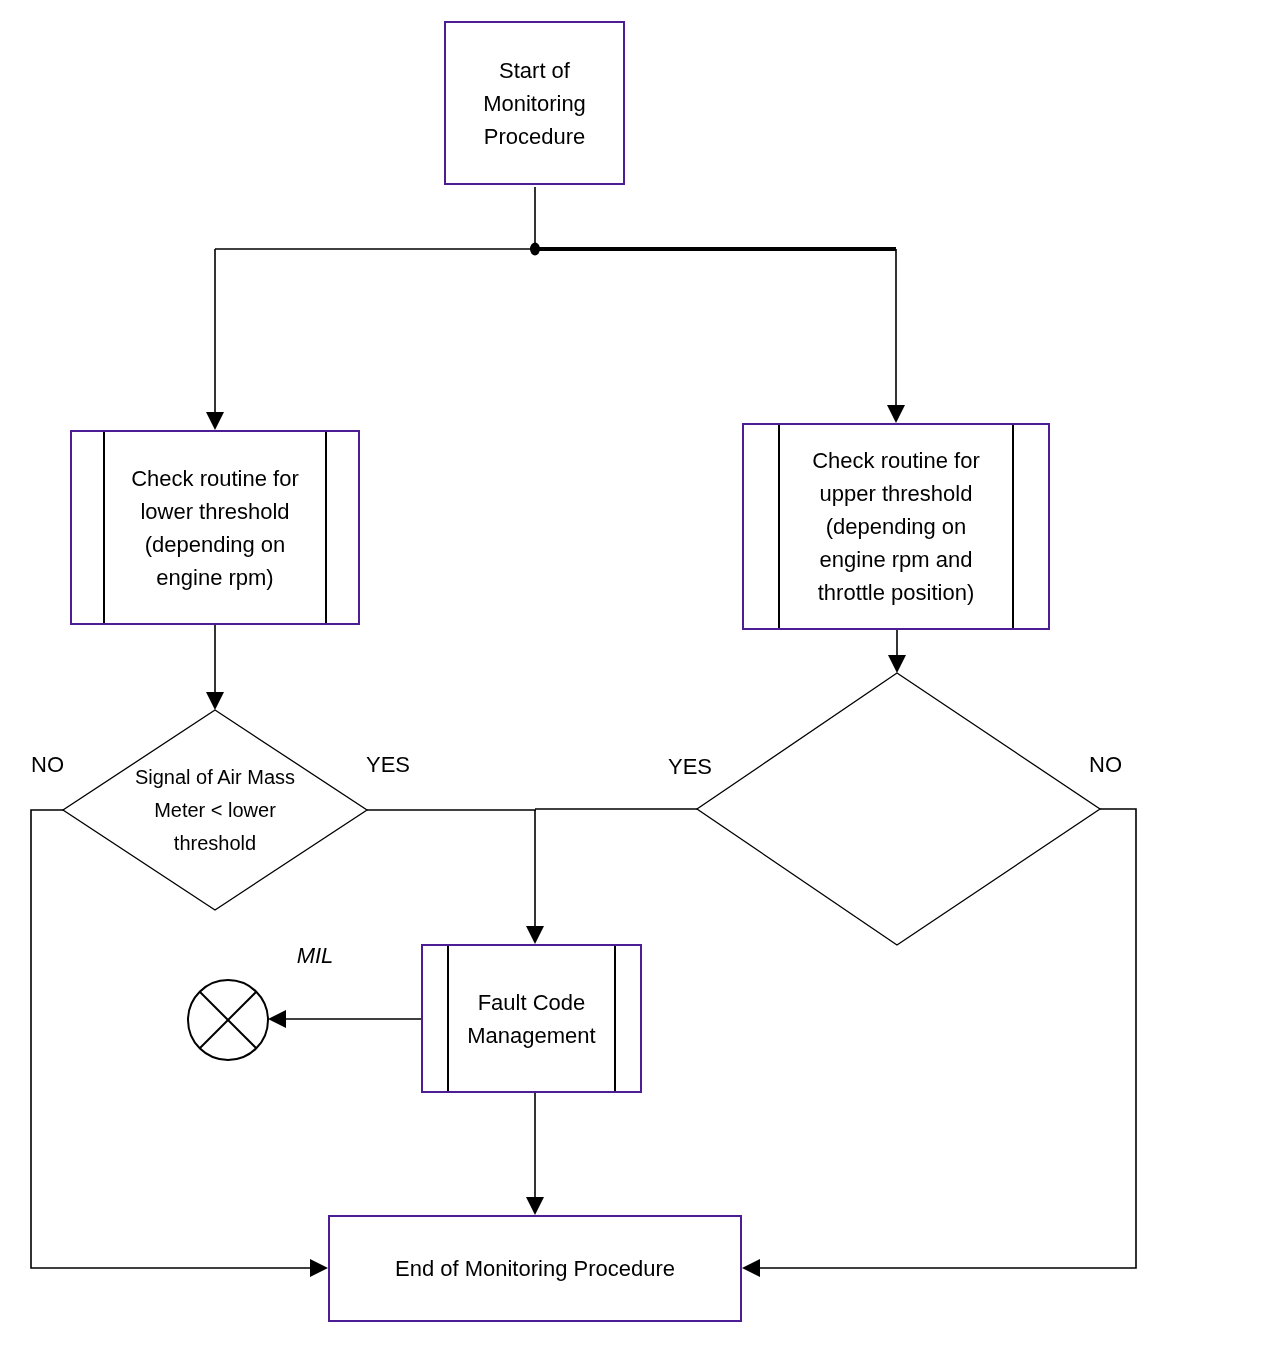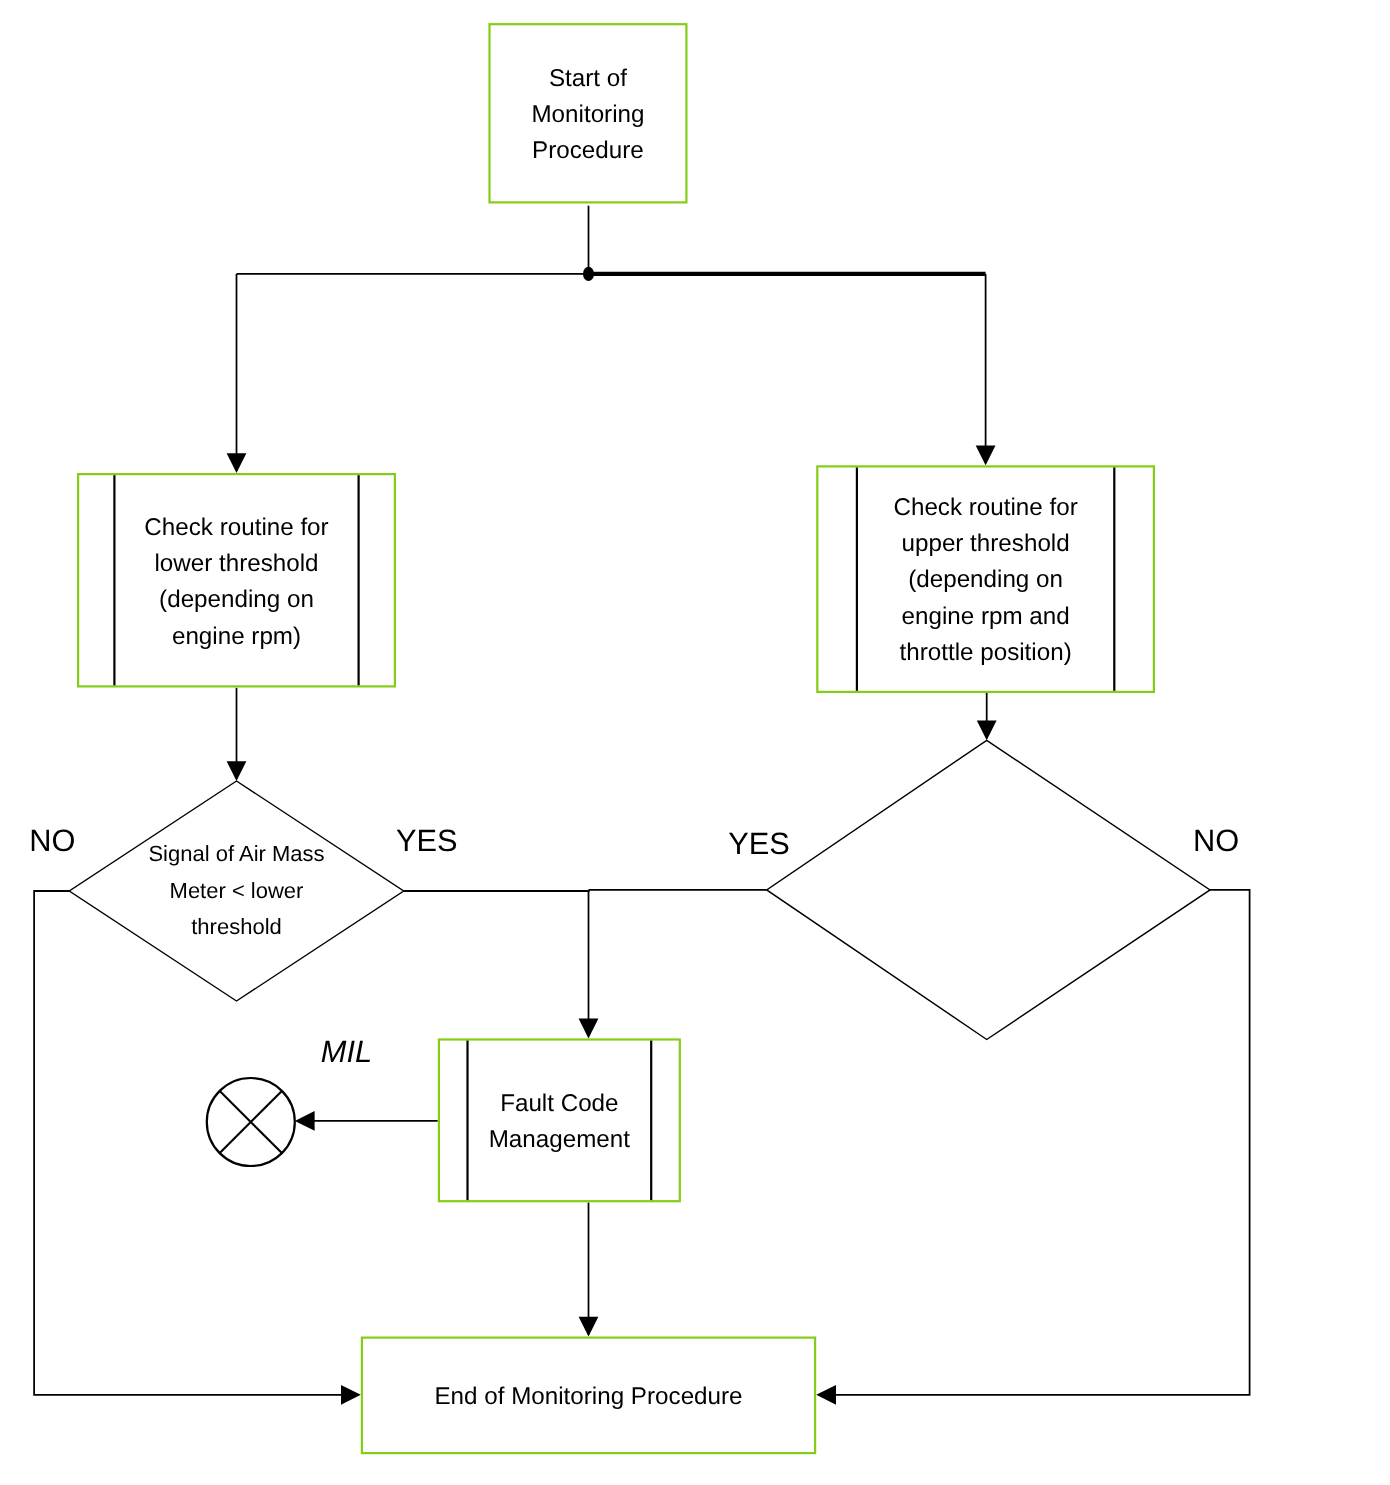--- a/index.html
+++ b/index.html
@@ -35,21 +35,21 @@
     fill: #ffffff;
   }
   .arrowhead {
     fill: #000000;
     stroke: none;
   }
   .node {
     position: absolute;
     box-sizing: border-box;
     background: #ffffff;
-    border: 2px solid #84cc16;
+    border: 2px solid #4c1d95;
     display: flex;
     align-items: center;
     justify-content: center;
     text-align: center;
     font-size: 22px;
     line-height: 33px;
     white-space: pre-line;
   }
   .pp-bar {
     position: absolute;
@@ -57,21 +57,21 @@
     bottom: 0;
     width: 2px;
     background: #000000;
   }
   .node-label {
     position: relative;
     z-index: 2;
   }
   .float-label {
     position: absolute;
-    font-size: 28px;
+    font-size: 22px;
     line-height: 24px;
     text-align: center;
     white-space: pre-line;
   }
   .decision-label {
     font-size: 20px;
     line-height: 33px;
   }
 </style>
 </head>
@@ -156,21 +156,21 @@
 Meter &lt; lower
 threshold</div>
 
   <div class="float-label" style="left:20px; top:753px; width:55px;">NO</div>
   <div class="float-label" style="left:360px; top:753px; width:56px;">YES</div>
   <div class="float-label" style="left:662px; top:755px; width:56px;">YES</div>
   <div class="float-label" style="left:1078px; top:753px; width:55px;">NO</div>
 
   <div class="float-label" style="left:290px; top:944px; width:50px;font-style:italic;">MIL</div>
 
-  <div class="node" style="left:398px; top:944px; width:221px; height:149px;">
+  <div class="node" style="left:421px; top:944px; width:221px; height:149px;">
     <div class="pp-bar" style="left:24px;"></div>
     <div class="pp-bar" style="right:24px;"></div>
     <div class="node-label">Fault Code
 Management</div>
   </div>
 
   <div class="node" style="left:328px; top:1215px; width:414px; height:107px;align-items:center;">
     <div class="node-label">End of Monitoring Procedure</div>
   </div>
 

